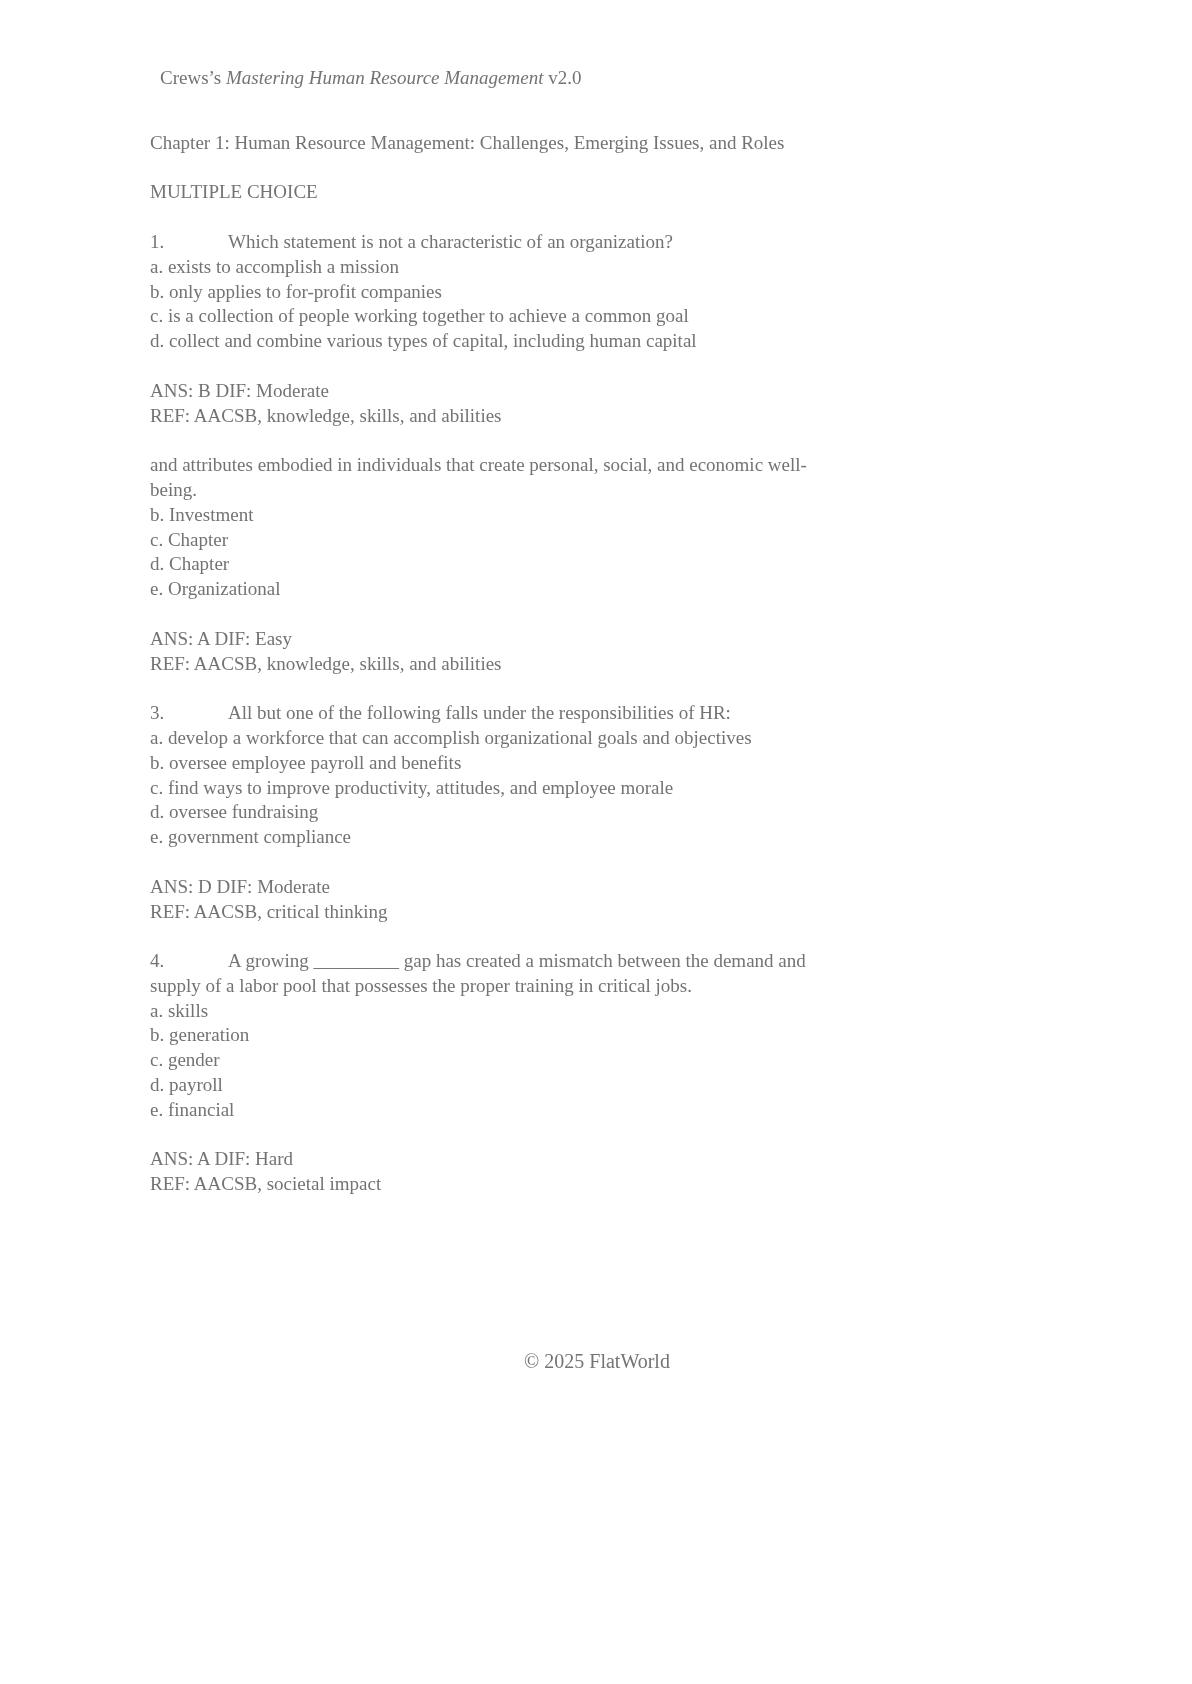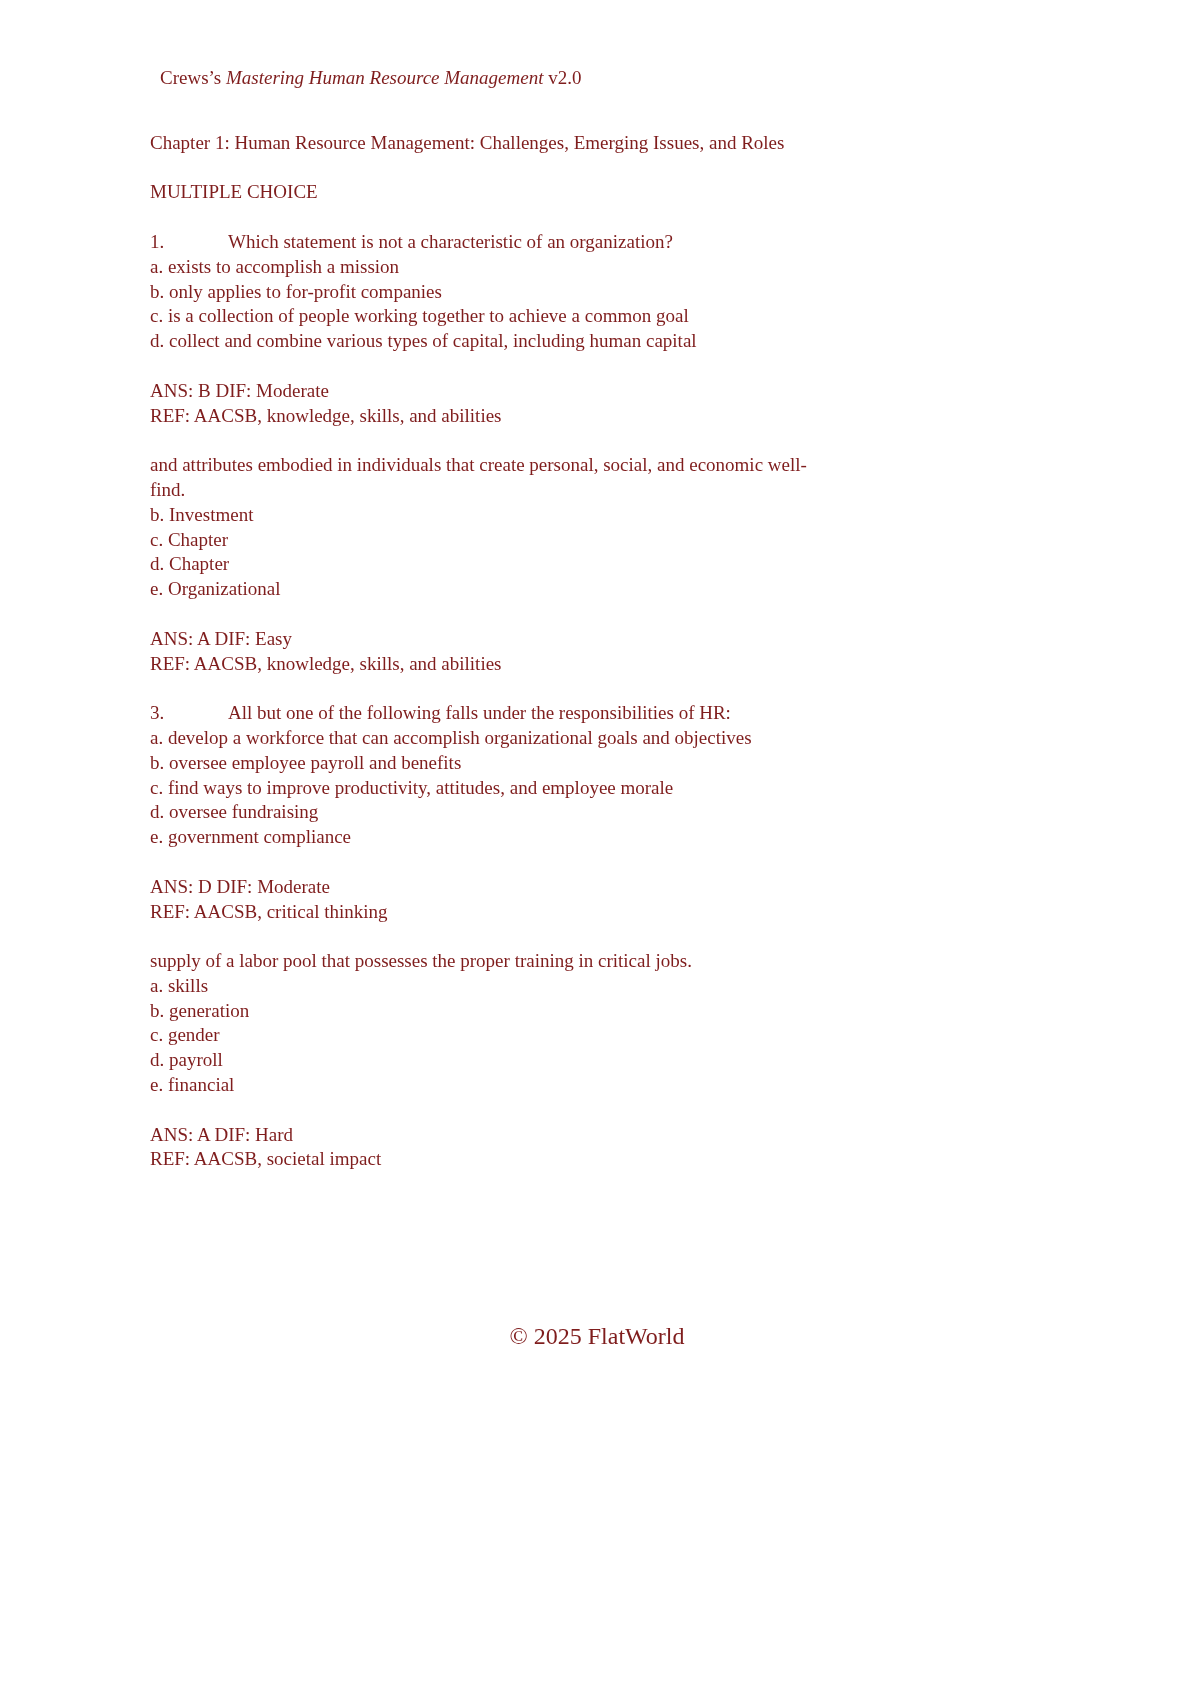--- a/index.html
+++ b/index.html
@@ -6,38 +6,38 @@
     margin: 0;
     padding: 0;
     background: #ffffff;
   }
   .page {
     position: relative;
     width: 1192px;
     min-height: 1684px;
     box-sizing: border-box;
     background: #ffffff;
-    color: #7f1d1d;
+    color: #737373;
     font-family: "Liberation Serif", "DejaVu Serif", serif;
     font-size: 19px;
     line-height: 24.8px;
     padding: 66px 148px 40px 150px;
   }
   p { margin: 0; }
   .running-header { margin-left: 10px; }
   .sp { height: 24.8px; }       
   .sp-lg { height: 40px; }      
   .sp-footer { height: 152px; } 
   .qnum {
     display: inline-block;
     width: 78px;
   }
   .footer-line {
     text-align: center;
-    font-size: 24px;
+    font-size: 20px;
   }
   em { font-style: italic; }
 </style>
 </head>
 <body>
 
 <div class="page">
 
   <p class="running-header"><span>Crews’s </span><em>Mastering Human Resource Management</em><span> v2.0</span></p>
 
@@ -59,21 +59,21 @@
     <p>d. collect and combine various types of capital, including human capital</p>
     <div class="sp"></div>
     <p>ANS: B DIF: Moderate</p>
     <p>REF: AACSB, knowledge, skills, and abilities</p>
   </div>
 
   <div class="sp"></div>
 
   <div>
     <p>and attributes embodied in individuals that create personal, social, and economic well-</p>
-    <p>find.</p>
+    <p>being.</p>
     <p>b. Investment</p>
     <p>c. Chapter</p>
     <p>d. Chapter</p>
     <p>e. Organizational</p>
     <div class="sp"></div>
     <p>ANS: A DIF: Easy</p>
     <p>REF: AACSB, knowledge, skills, and abilities</p>
   </div>
 
   <div class="sp"></div>
@@ -86,20 +86,21 @@
     <p>d. oversee fundraising</p>
     <p>e. government compliance</p>
     <div class="sp"></div>
     <p>ANS: D DIF: Moderate</p>
     <p>REF: AACSB, critical thinking</p>
   </div>
 
   <div class="sp"></div>
 
   <div>
+    <p><span class="qnum">4.</span><span>A growing _________ gap has created a mismatch between the demand and</span></p>
     <p>supply of a labor pool that possesses the proper training in critical jobs.</p>
     <p>a. skills</p>
     <p>b. generation</p>
     <p>c. gender</p>
     <p>d. payroll</p>
     <p>e. financial</p>
     <div class="sp"></div>
     <p>ANS: A DIF: Hard</p>
     <p>REF: AACSB, societal impact</p>
   </div>

